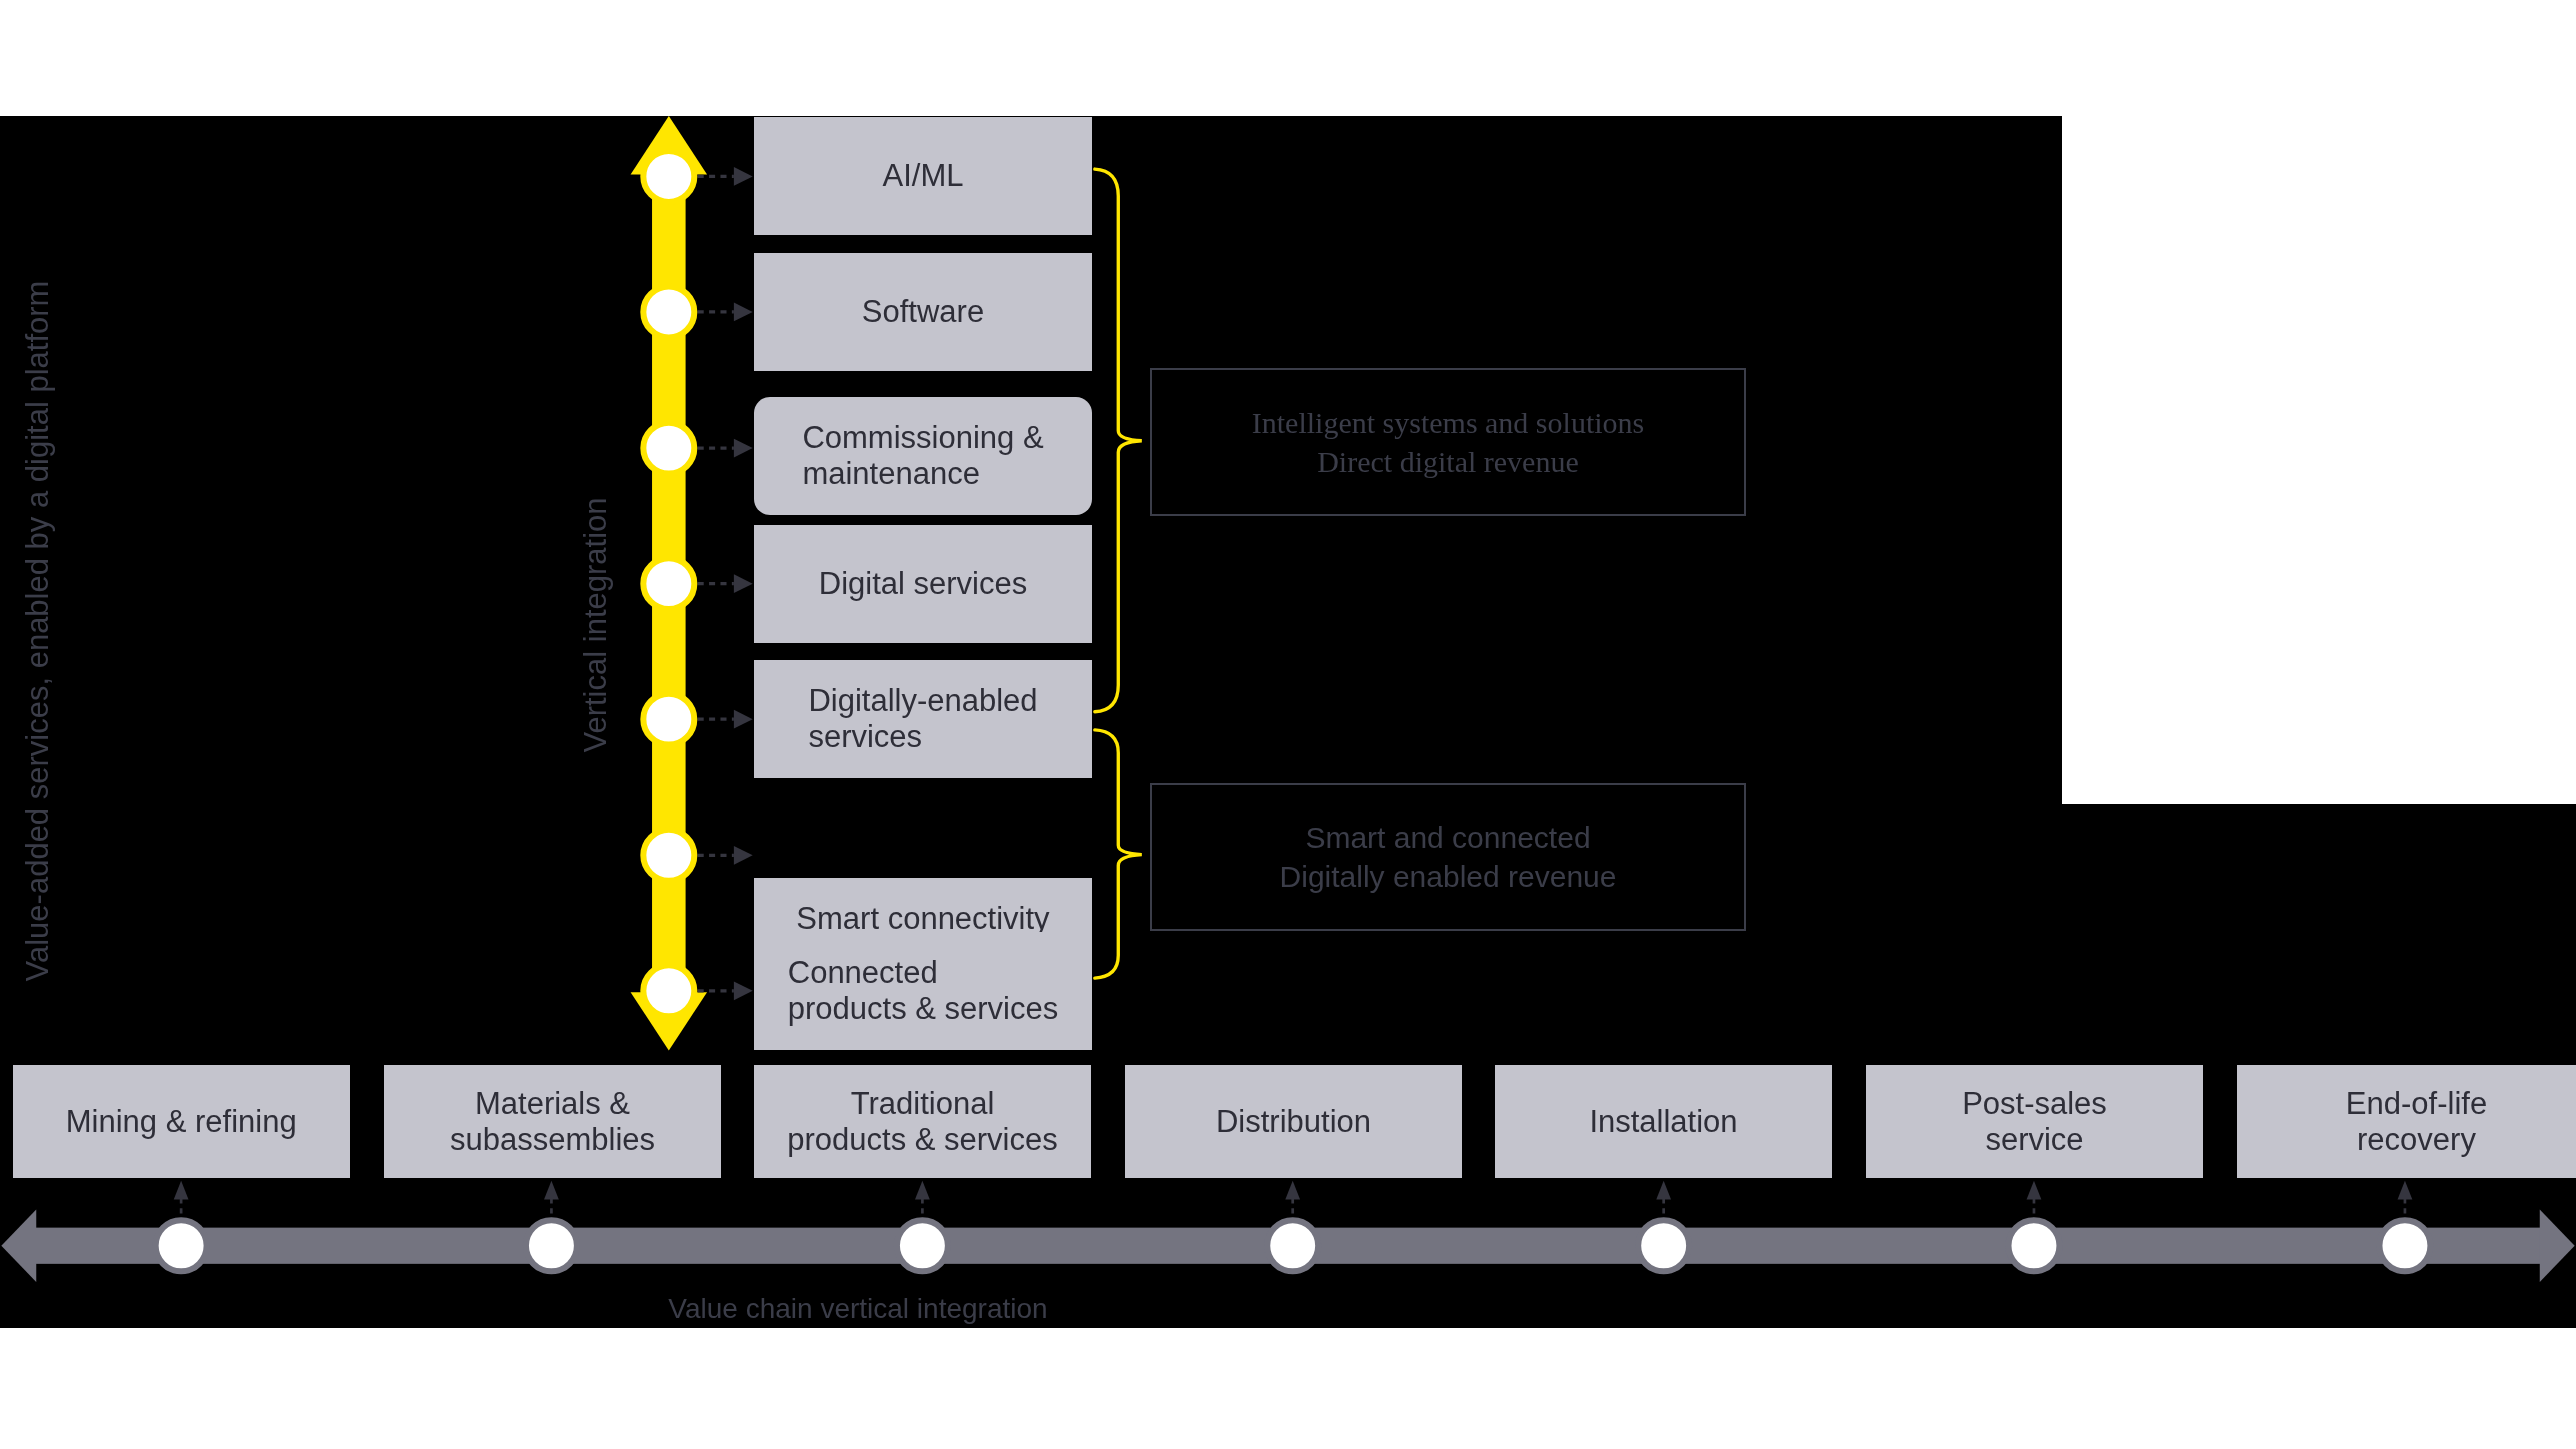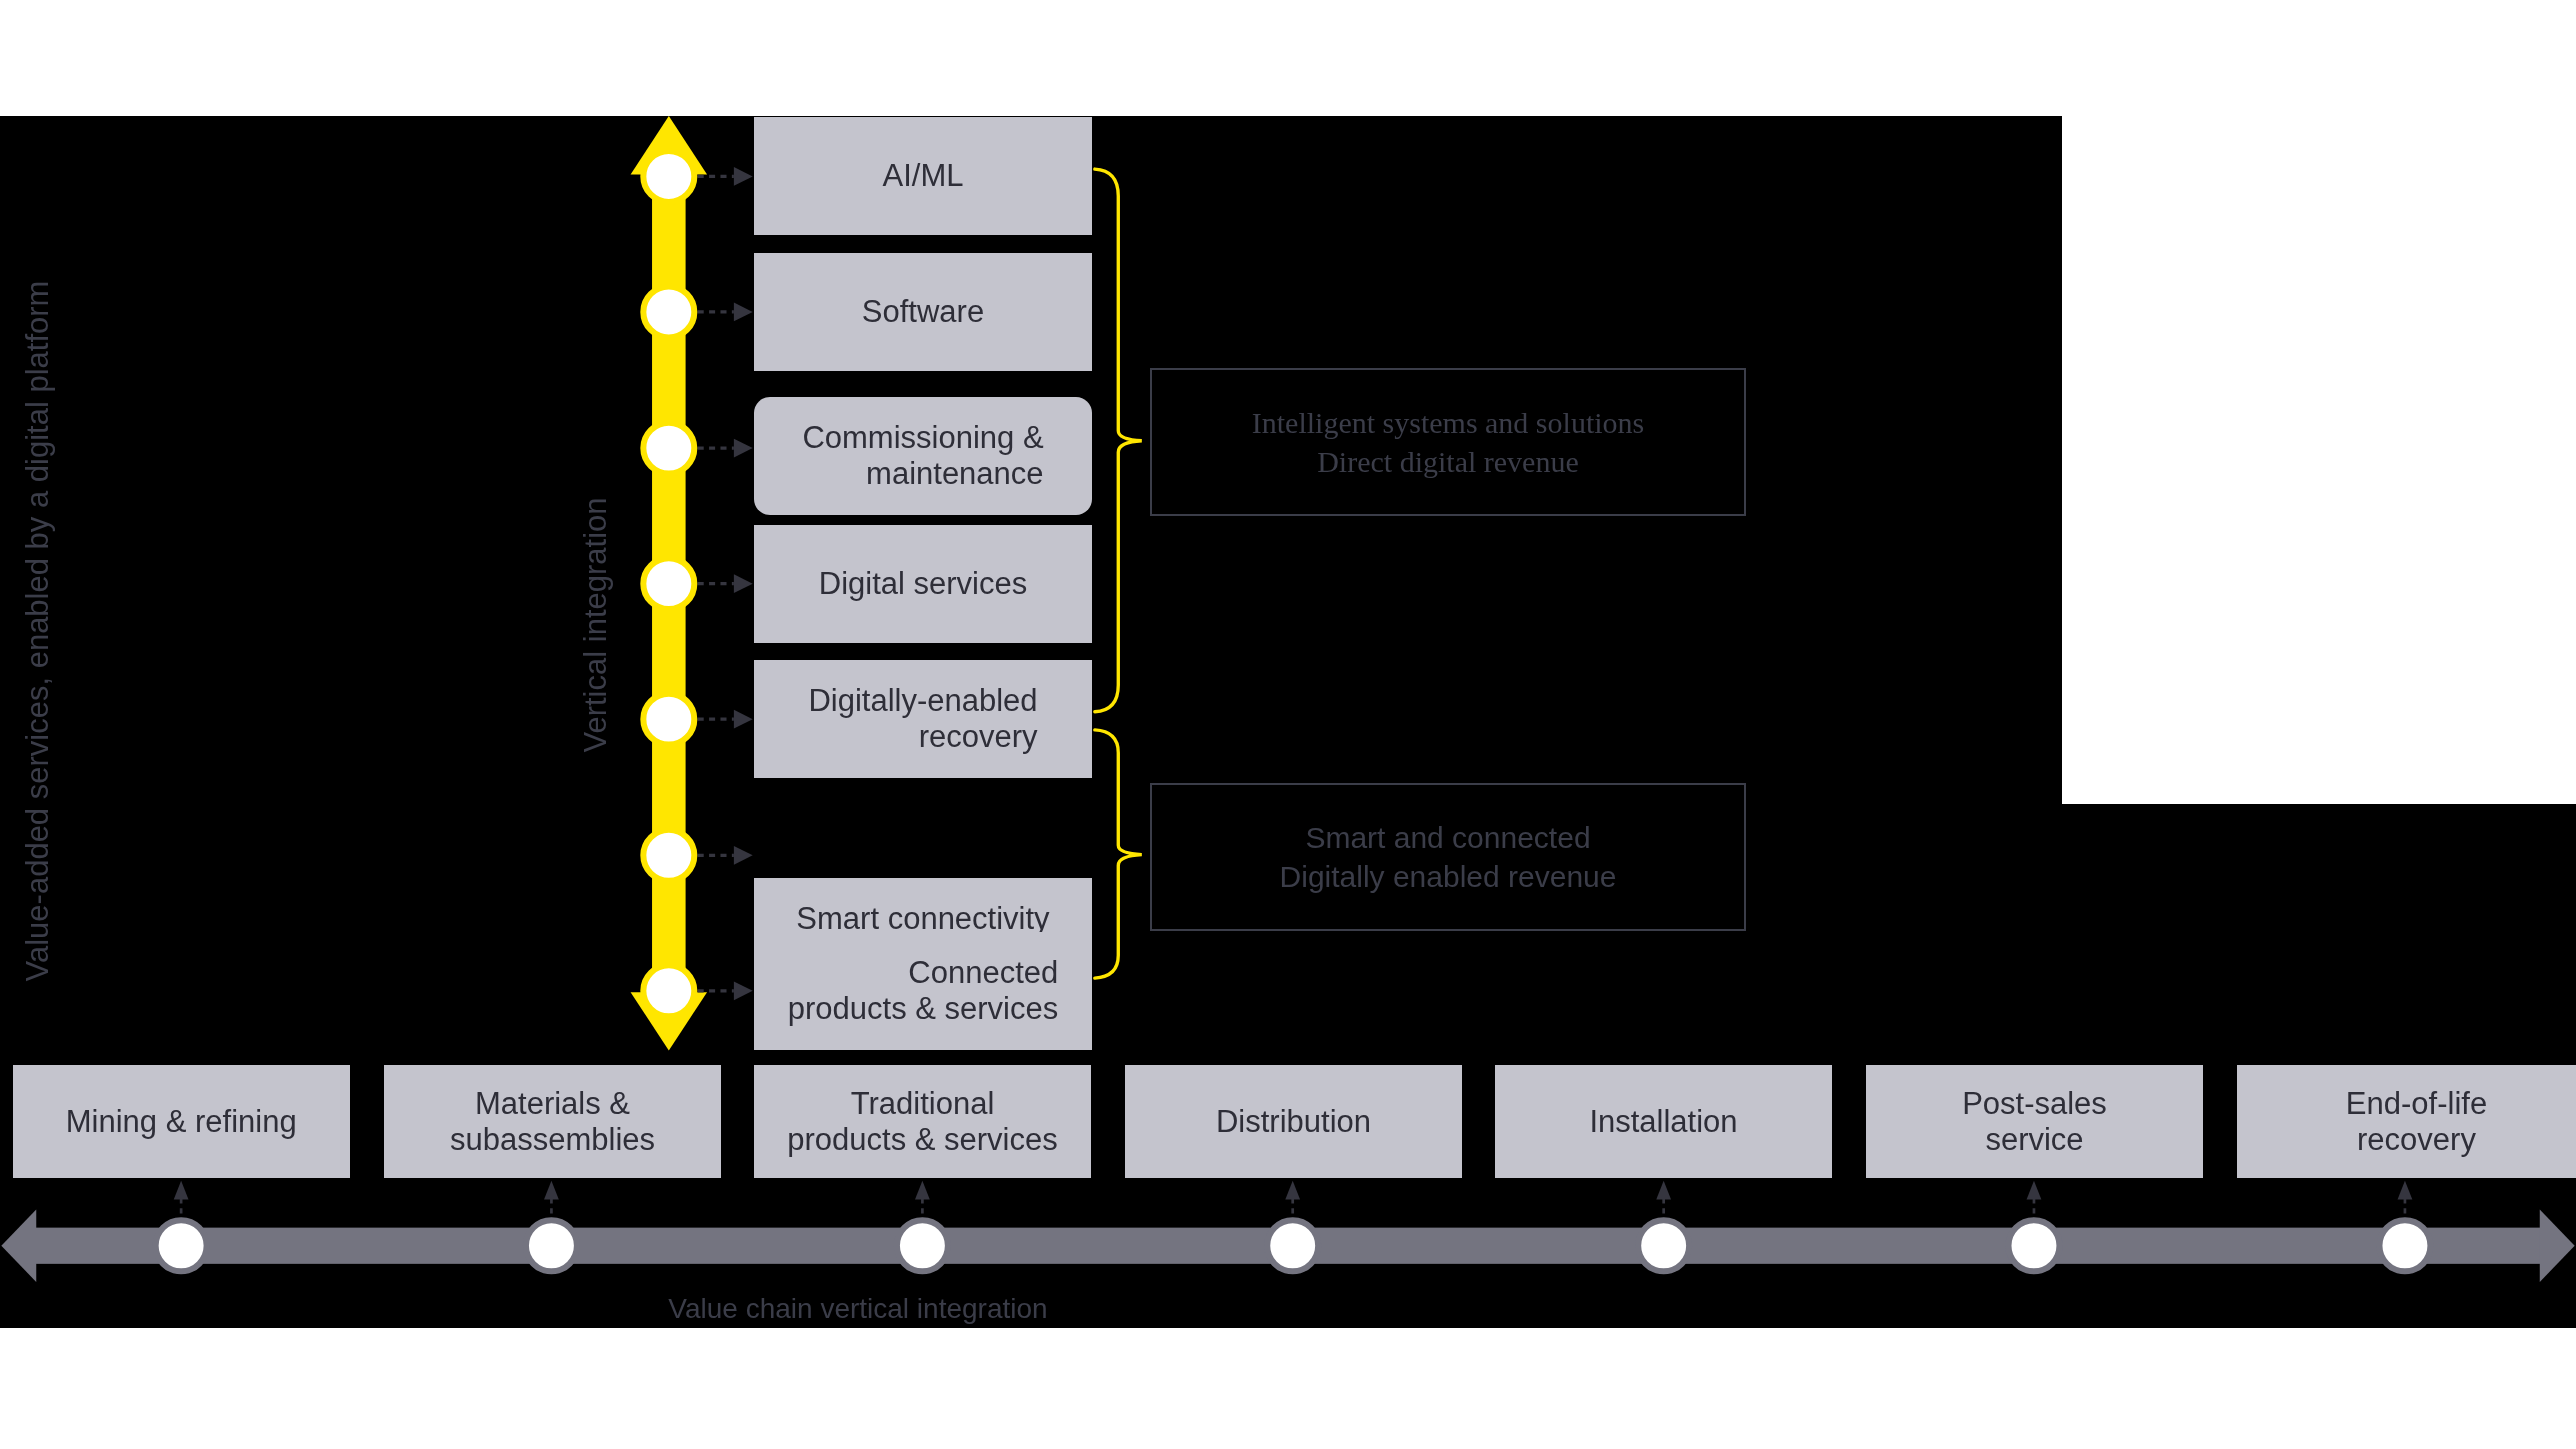--- a/index.html
+++ b/index.html
@@ -2,21 +2,21 @@
 <html style="font-size:10.7px"><head>
 <meta charset="utf-8">
 <style>
   html,body{margin:0;padding:0;background:#ffffff;}
   .canvas{position:relative;width:2576px;height:1449px;background:#ffffff;overflow:hidden;
           font-family:"Liberation Sans",sans-serif;}
   .bg-main{position:absolute;left:0;top:116px;width:2062px;height:1212px;background:#000000;}
   .bg-right{position:absolute;left:2062px;top:804px;width:514px;height:524px;background:#000000;}
   .overlay{position:absolute;left:0;top:0;width:2576px;height:1449px;}
   .vbox{position:absolute;left:754px;width:338px;height:118px;background:#C4C4CD;color:#2E2E38;
-        display:flex;align-items:center;justify-content:center;text-align:right;
+        display:flex;align-items:center;justify-content:center;text-align:left;
         font-size:31px;line-height:1.15;white-space:pre-line;}
   .hbox{position:absolute;top:1065px;width:337px;height:113px;background:#C4C4CD;color:#2E2E38;
         display:flex;align-items:center;justify-content:center;text-align:center;
         font-size:31px;line-height:1.15;white-space:pre-line;}
   .revbox{position:absolute;left:1150px;width:592px;height:144px;border:2px solid #3B3D49;
           color:#3B3D49;display:flex;align-items:center;justify-content:center;text-align:center;
           font-size:30px;line-height:1.3;white-space:pre-line;background:transparent;}
   .vlabel{position:absolute;color:#3B3D49;font-size:31px;white-space:nowrap;
           transform:translate(-50%,-50%) rotate(-90deg);}
   .caption{position:absolute;color:#3B3D49;font-size:28px;white-space:nowrap;
@@ -106,21 +106,21 @@
 
   <div class="vlabel" style="left:38px;top:631px;">Value-added services, enabled by a digital platform</div>
   <div class="vlabel" style="left:596px;top:625px;">Vertical integration</div>
 
   <div class="vbox" style="top:117px;">AI/ML</div>
   <div class="vbox" style="top:253px;">Software</div>
   <div class="vbox" style="top:397px;border-radius:16px;">Commissioning &amp;
 maintenance</div>
   <div class="vbox" style="top:525px;">Digital services</div>
   <div class="vbox" style="top:660px;">Digitally-enabled
-recovery</div>
+services</div>
   <div class="vbox" style="top:842px;margin-top:36px;">Smart connectivity
 products</div>
   <div class="vbox" style="top:932px;">Connected
 products &amp; services</div>
 
   <div class="revbox" style="top:368px;font-family:Liberation Serif, serif;">Intelligent systems and solutions
 Direct digital revenue</div>
   <div class="revbox" style="top:783px;">Smart and connected
 Digitally enabled revenue</div>
 

